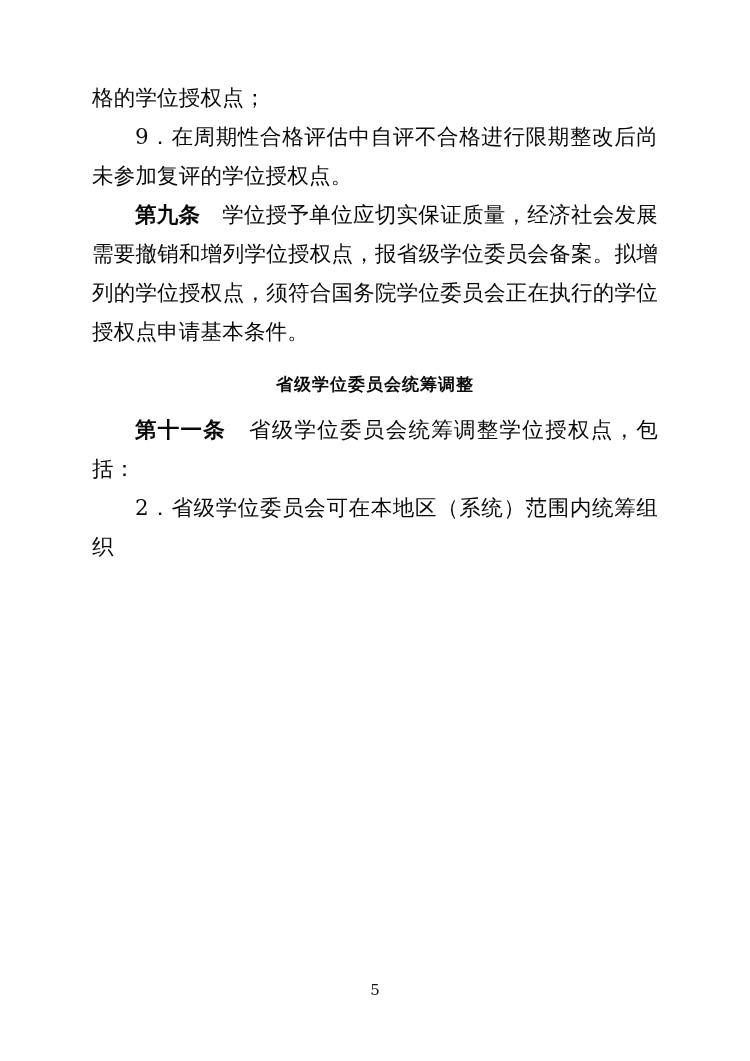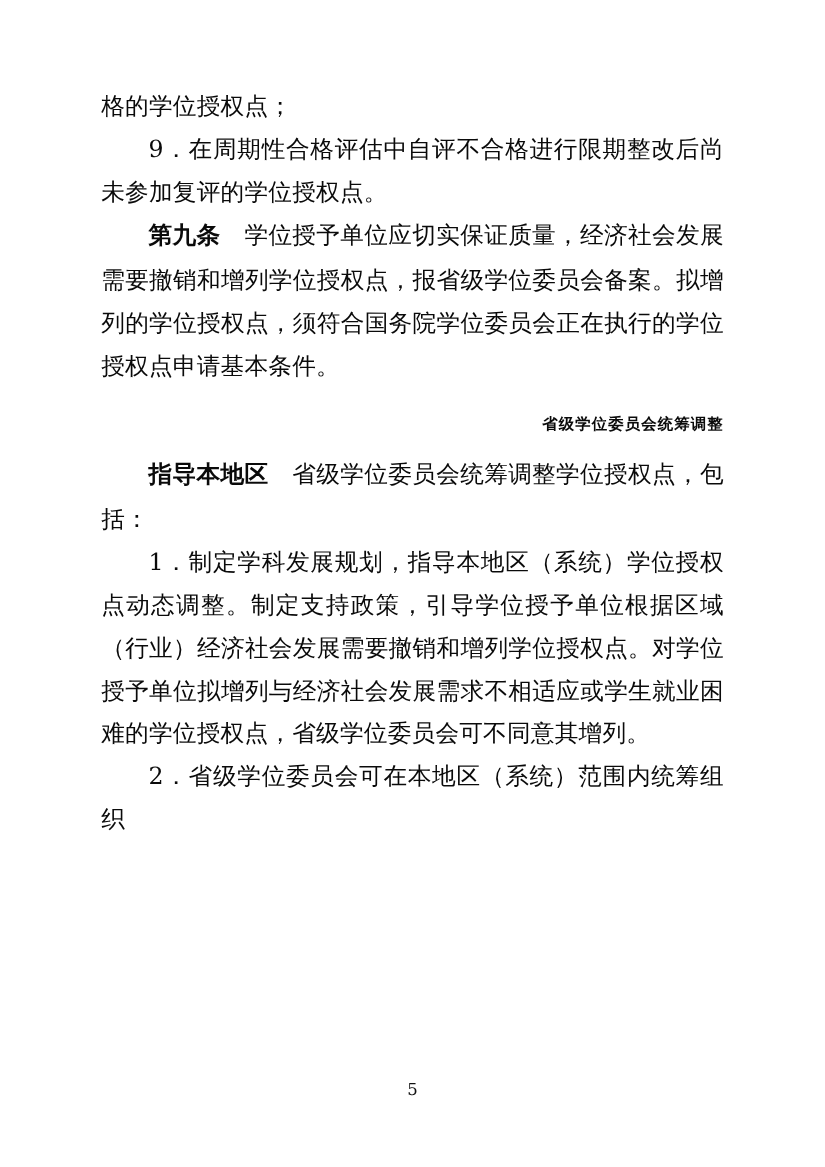--- a/index.html
+++ b/index.html
@@ -28,25 +28,24 @@
     text-align: justify;
     text-justify: inter-ideograph;
     margin: 0 0 0 0;
     letter-spacing: 0.2px;
   }
   .indent2 {
     text-indent: 2em;
   }
   .bold-lead {
     font-weight: bold;
-    font-family: Liberation Mono, monospace;
   }
   .center-head {
-    text-align: right;
-    font-size: 14px;
+    text-align: center;
+    font-size: 17px;
     line-height: 39px;
     font-weight: bold;
     margin: 14px 0 6px 0;
     letter-spacing: 1px;
   }
   .page-number {
     position: absolute;
     bottom: 62px;
     left: 0;
     width: 750px;
@@ -64,21 +63,20 @@
   <p class="para">格的学位授权点；</p>
 
   <p class="para indent2">9．在周期性合格评估中自评不合格进行限期整改后尚未参加复评的学位授权点。</p>
 
   <p class="para indent2"><span class="bold-lead">第九条</span><span>　学位授予单位应切实保证质量，经济社会发展需要撤销和增列学位授权点，报省级学位委员会备案。拟增列的学位授权点，须符合国务院学位委员会正在执行的学位授权点申请基本条件。</span></p>
 
 
 
   <h2 class="center-head">省级学位委员会统筹调整</h2>
 
-  <p class="para indent2"><span class="bold-lead">指导本地区</span><span>　省级学位委员会统筹调整学位授权点，包括：</span></p>
+  <p class="para indent2"><span class="bold-lead">第十一条</span><span>　省级学位委员会统筹调整学位授权点，包括：</span></p>
 
-  <p class="para indent2">1．制定学科发展规划，指导本地区（系统）学位授权点动态调整。制定支持政策，引导学位授予单位根据区域（行业）经济社会发展需要撤销和增列学位授权点。对学位授予单位拟增列与经济社会发展需求不相适应或学生就业困难的学位授权点，省级学位委员会可不同意其增列。</p>
 
   <p class="para indent2">2．省级学位委员会可在本地区（系统）范围内统筹组织</p>
 
   <div class="page-number">5</div>
 
 </div>
 
 </body></html>

